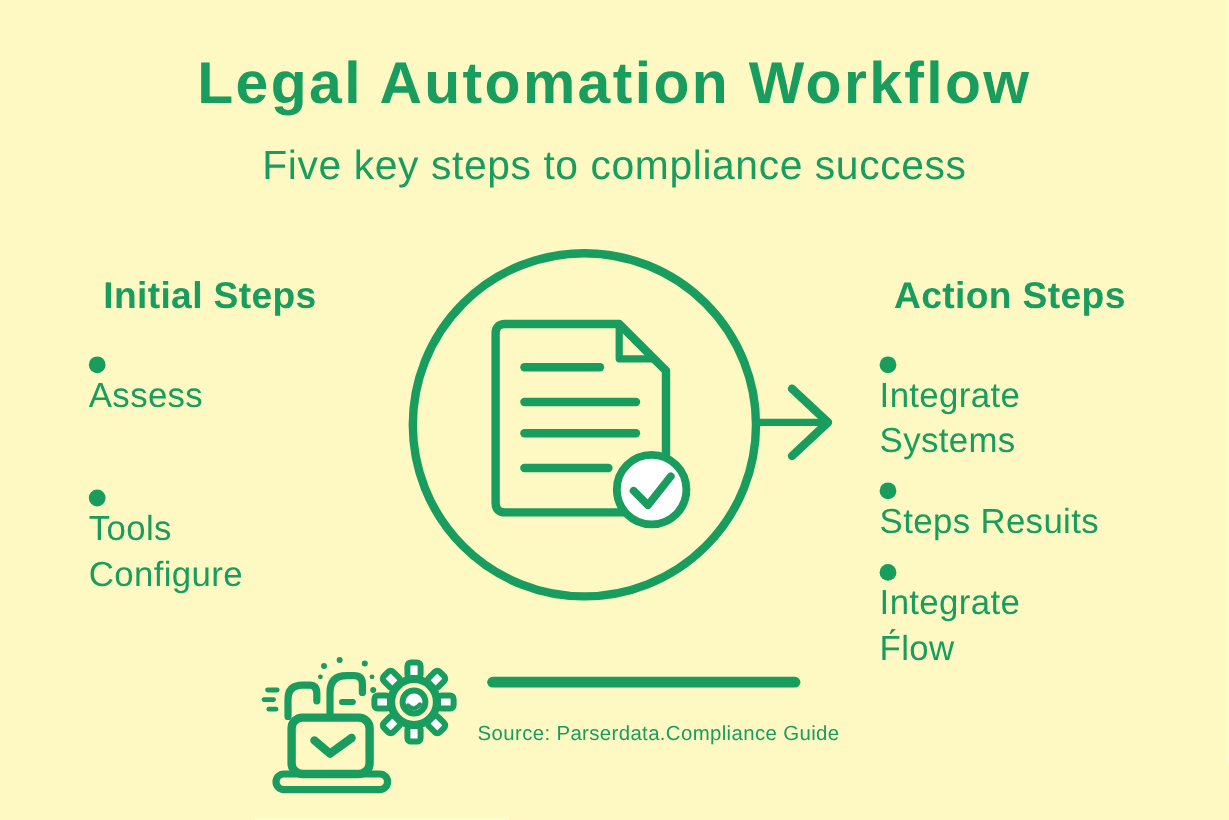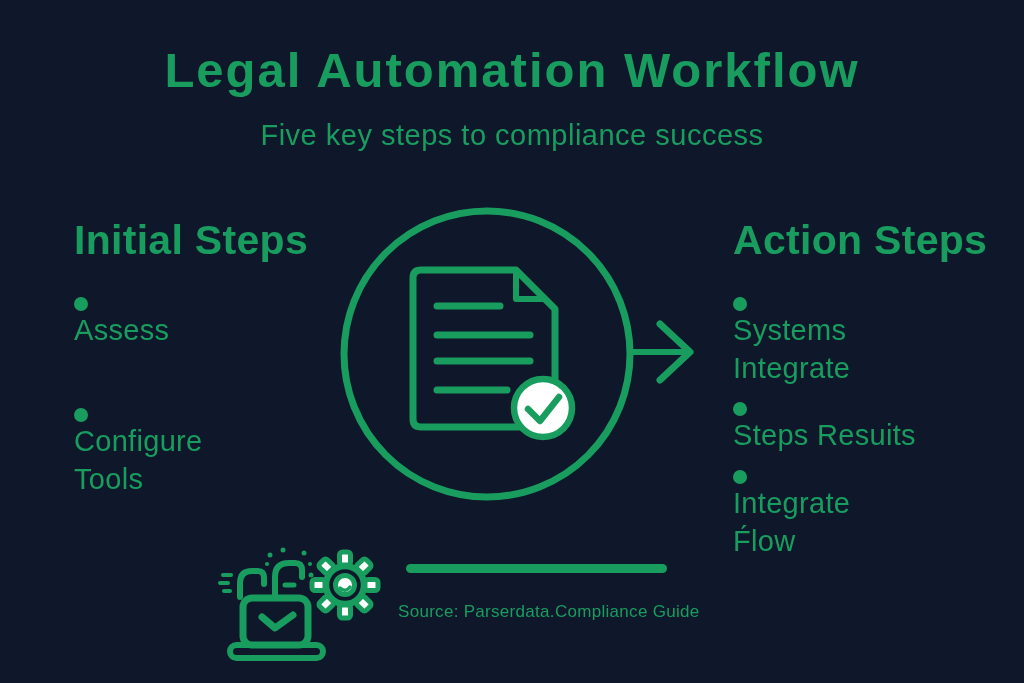--- a/index.html
+++ b/index.html
@@ -1,33 +1,33 @@
 <!DOCTYPE html>
 <html style="--green: #189d5f;"><head>
 <meta charset="utf-8">
 <style>
   html,body{margin:0;padding:0;background:#ffffff;}
   .canvas{
-    position:relative;width:1024px;height:683px;background:#0f172a;
+    position:relative;width:1024px;height:683px;background:#fef9c3;
     overflow:hidden;font-family:"Liberation Sans",sans-serif;
     color:var(--green,#189d5f);
   }
   .title{
     position:absolute;top:42px;left:0;right:0;margin:0;
     text-align:center;font-size:49px;font-weight:700;letter-spacing:2px;
   }
   .subtitle{
     position:absolute;top:119px;left:0;right:0;
-    text-align:center;font-size:29px;font-weight:400;letter-spacing:0.5px;
+    text-align:center;font-size:34px;font-weight:400;letter-spacing:0.5px;
   }
   .col{position:absolute;width:300px;}
   .col.left{left:74px;top:0;}
   .col.right{left:733px;top:0;}
   .col-heading{
-    position:absolute;margin:0;font-size:41px;font-weight:700;
+    position:absolute;margin:12px;font-size:31px;font-weight:700;
     white-space:nowrap;letter-spacing:0.3px;
   }
   .item{
     position:absolute;display:flex;align-items:flex-start;
     font-size:29px;line-height:38px;letter-spacing:0.3px;flex-direction:column;
   }
   .dot{
     width:14px;height:14px;border-radius:50%;
     background:var(--green,#189d5f);
     margin-top:15px;margin-right:26px;flex:0 0 auto;
@@ -57,33 +57,33 @@
     <h2 class="col-heading" style="top:217px;">Initial Steps</h2>
     <div class="item" style="top:282px;">
       <span class="dot"></span>
       <span class="lines">
         <span>Assess</span>
       </span>
     </div>
     <div class="item" style="top:393px;">
       <span class="dot"></span>
       <span class="lines">
+        <span>Tools</span>
         <span>Configure</span>
-        <span>Tools</span>
       </span>
     </div>
   </section>
 
   <section class="col right">
     <h2 class="col-heading" style="top:217px;">Action Steps</h2>
     <div class="item" style="top:282px;">
       <span class="dot"></span>
       <span class="lines">
+        <span>Integrate</span>
         <span>Systems</span>
-        <span>Integrate</span>
       </span>
     </div>
     <div class="item" style="top:387px;">
       <span class="dot"></span>
       <span class="lines">
         <span>Steps Resuits</span>
       </span>
     </div>
     <div class="item" style="top:455px;">
       <span class="dot"></span>

